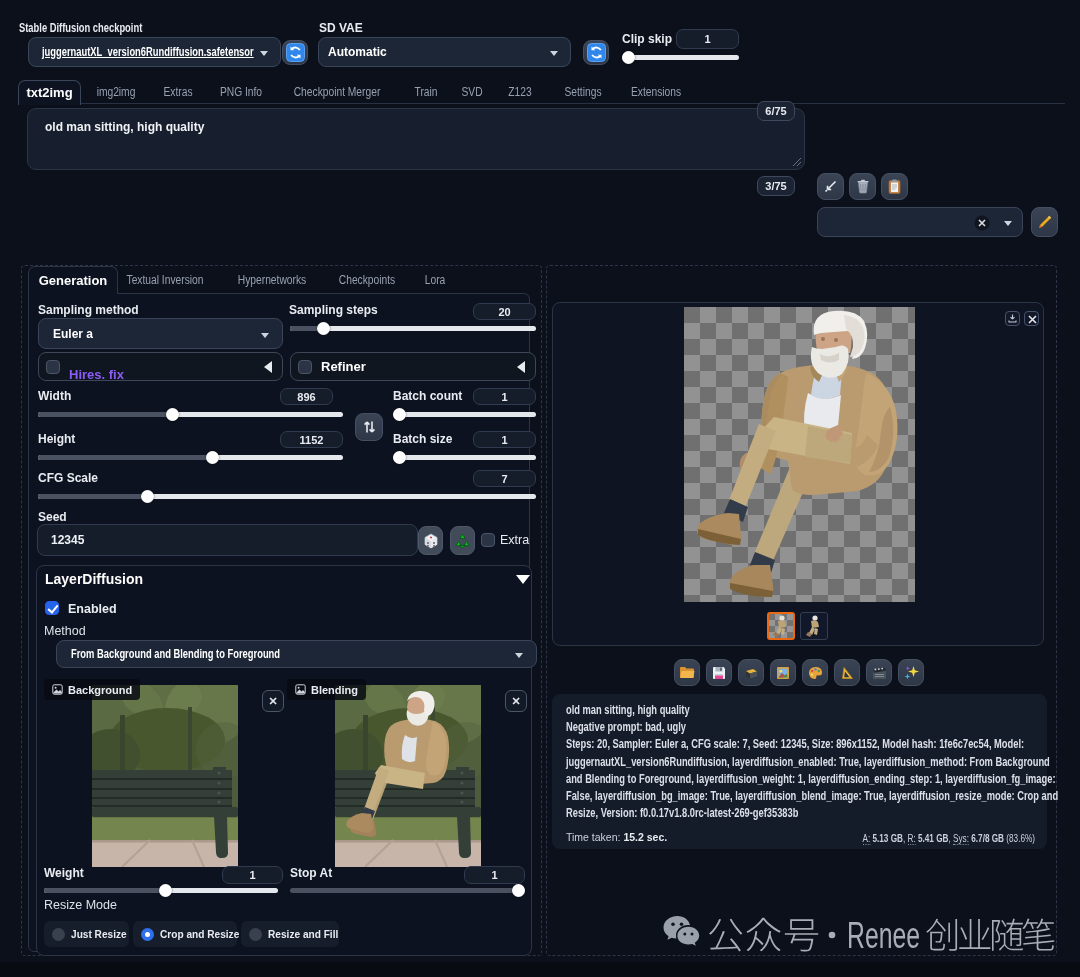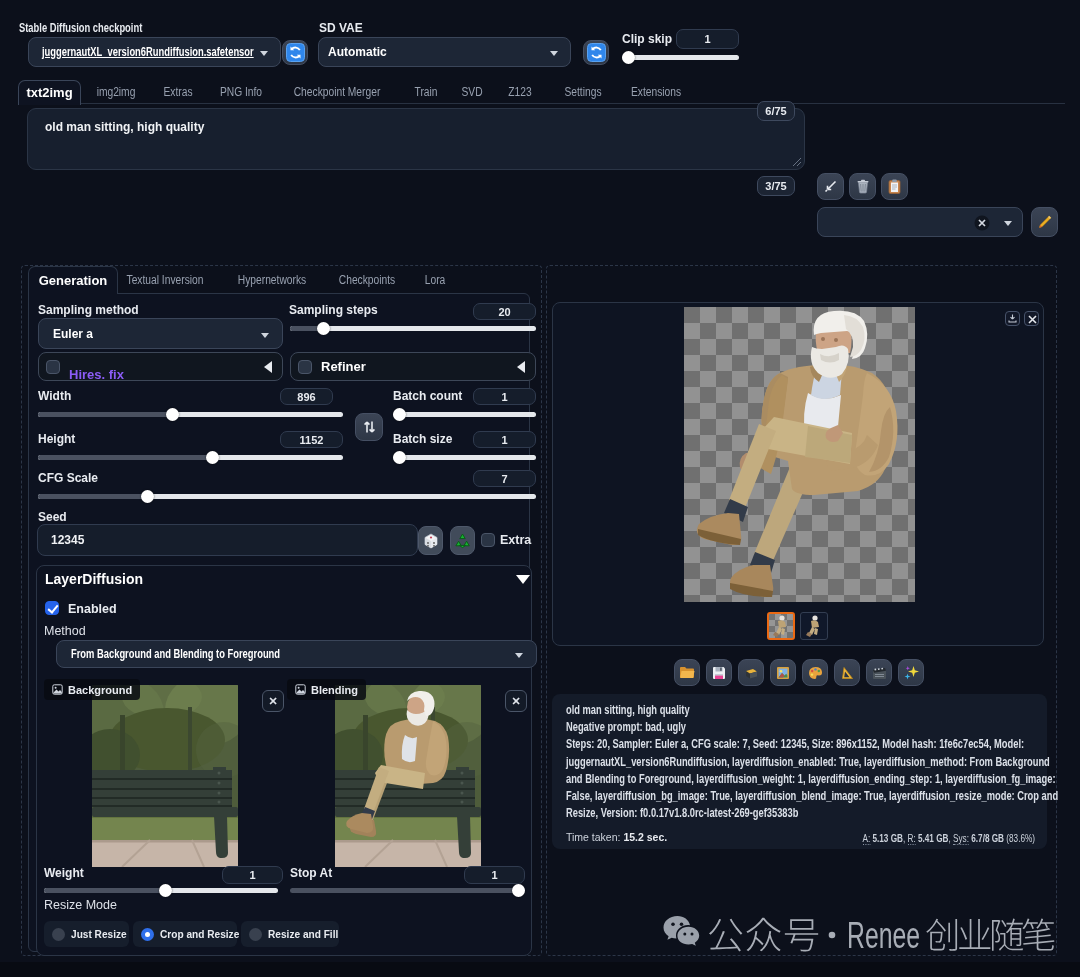--- a/index.html
+++ b/index.html
@@ -237,21 +237,21 @@
         <g fill="#17b231" stroke="#0a5c18" stroke-width="1" stroke-linejoin="round">
           <path d="M8.5 2 L11.2 6.6 L5.8 6.6 Z"></path>
           <path d="M3.1 11.2 L5.8 6.6 L8.5 11.2 Z" transform="translate(-1.2,2.6)"></path>
           <path d="M14.1 11.2 L11.4 6.6 L8.7 11.2 Z" transform="translate(1.2,2.6)"></path>
           <path d="M5.4 13.4 L11.6 13.4 L8.5 15.6 Z"></path>
         </g>
       </svg>
 </div>
 
 <div class="abs chk" style="left:481px; top:533px;"></div>
-<div class="abs" style="left:500px; top:533px; color:#e8ebf0; font-size:12.5px; font-weight:700;">Extra</div>
+<div class="abs" style="left:500px; top:533px; color:#e8ebf0; font-size:12.5px; font-weight:400;">Extra</div>
 
 <div class="abs" style="left:36px; top:565px; width:496px; height:391px; border:1px solid #2b3546; border-radius:8px; background:#0d1220;"></div>
 <div class="abs" style="left:45px; top:571px; color:#fff; font-size:14px; font-weight:700;">LayerDiffusion</div>
 <div class="abs" style="left:516px; top:575px; width:0; height:0; border-left:7px solid transparent; border-right:7px solid transparent; border-top:9px solid #fff;"></div>
 <div class="abs chk on" style="left:45px; top:601px;"></div>
 <div class="abs" style="left:68px; top:602px; color:#e8ebf0; font-size:12.5px; font-weight:700;">Enabled</div>
 <div class="abs" style="left:44px; top:624px; color:#dde1e8; font-size:12.5px;">Method</div>
 <div class="abs dd" style="left:56px; top:640px; width:481px; height:28px;">
   <span class="cnd" style="margin-left:14px;">From Background and Blending to Foreground</span>
   <div class="caret" style="position:absolute; right:13px; top:12px;"></div>

